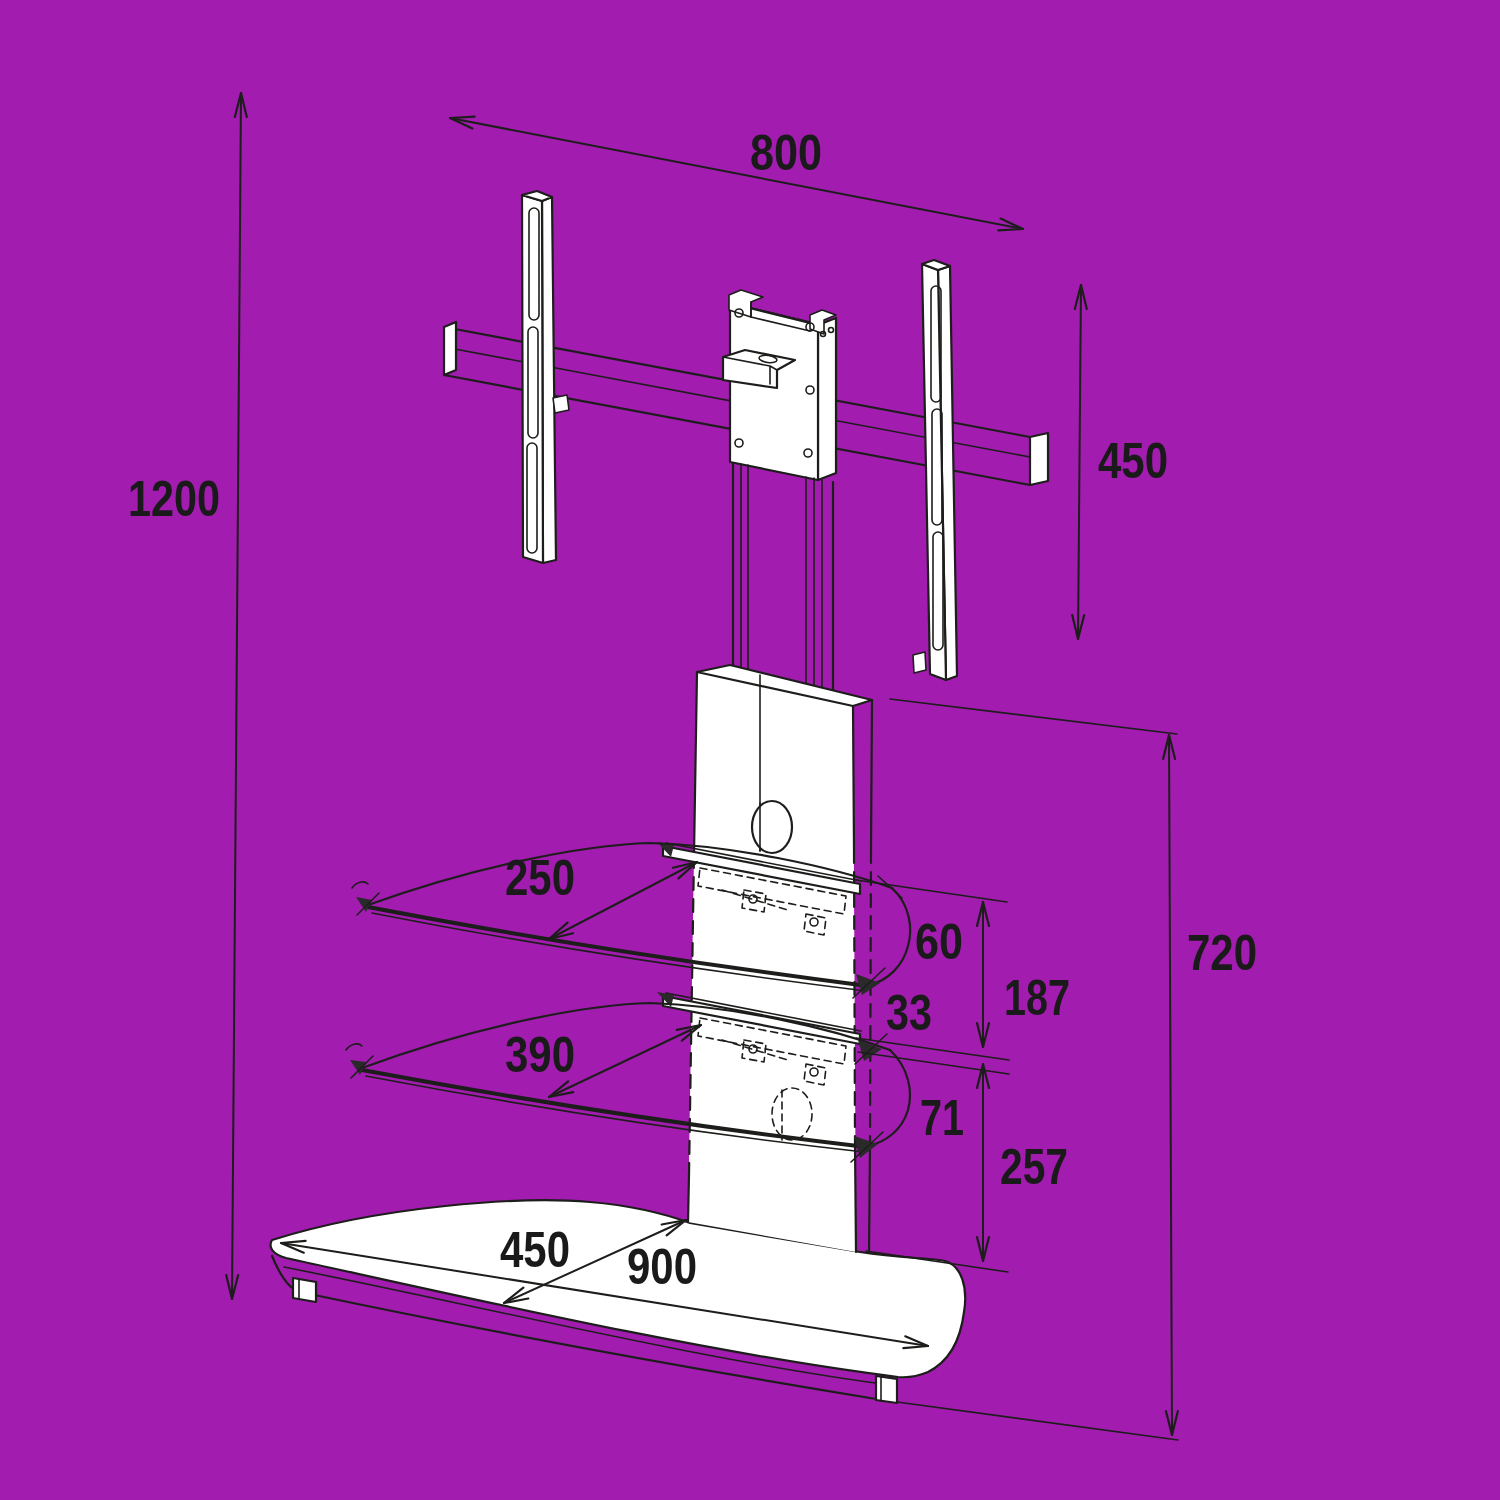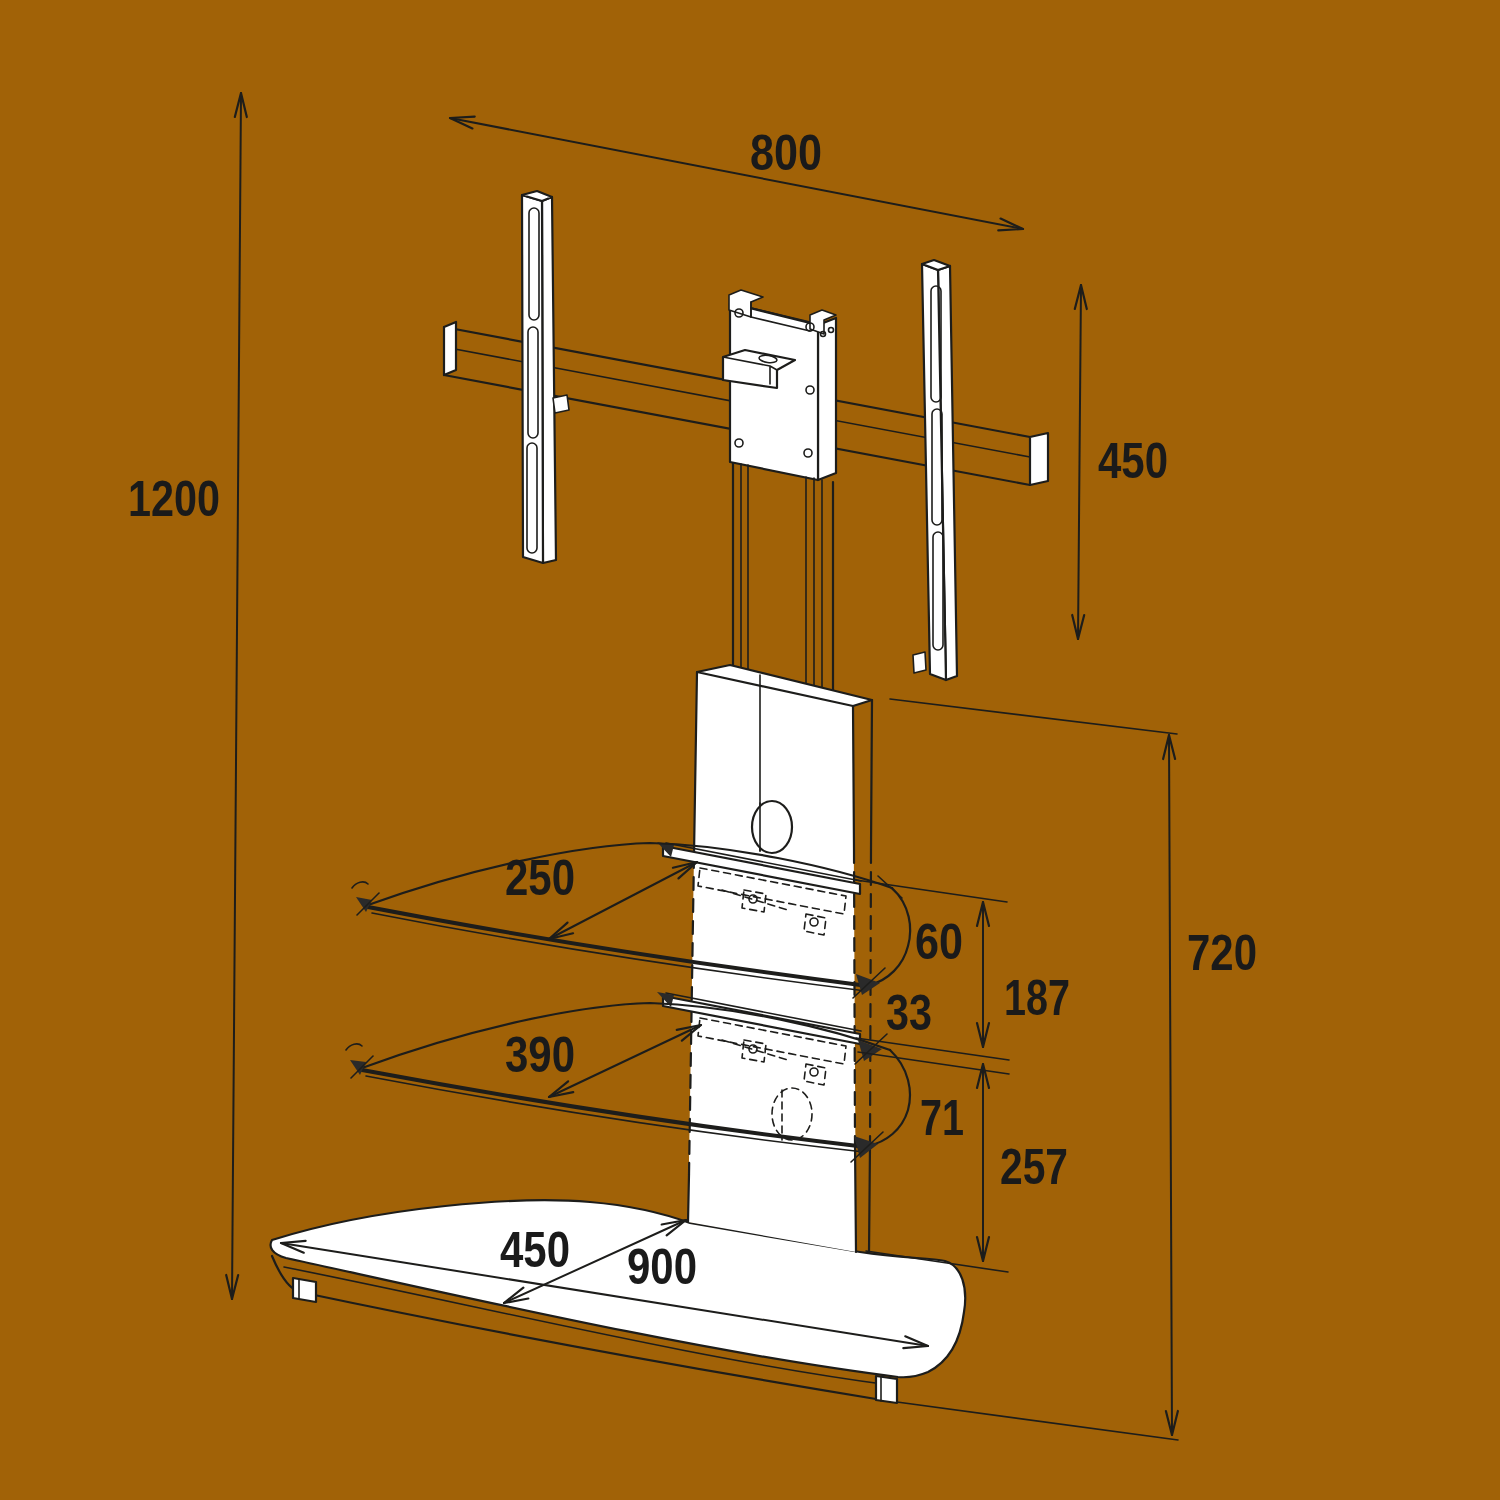--- a/index.html
+++ b/index.html
@@ -1,16 +1,16 @@
 <!DOCTYPE html>
 <html><head>
 <meta charset="utf-8">
 <style>
   html,body{margin:0;padding:0;background:#ffffff;}
-  #stage{position:relative;width:1500px;height:1500px;background:#a16207;overflow:hidden;}
+  #stage{position:relative;width:1500px;height:1500px;background:#a21caf;overflow:hidden;}
   svg{display:block;}
   .ln{stroke:#1d1d1b;fill:none;stroke-width:2.2;stroke-linecap:round;stroke-linejoin:round;}
   .thick{stroke-width:4;}
   .thin{stroke-width:1.6;}
   .wfill{fill:#ffffff;}
   .dash{stroke-dasharray:13 9;}
   .dash2{stroke-dasharray:7 5;}
   .inkfill{fill:#2a2a2a;stroke:none;}
   .dim{stroke-width:2;}
   text.dimlabel{

